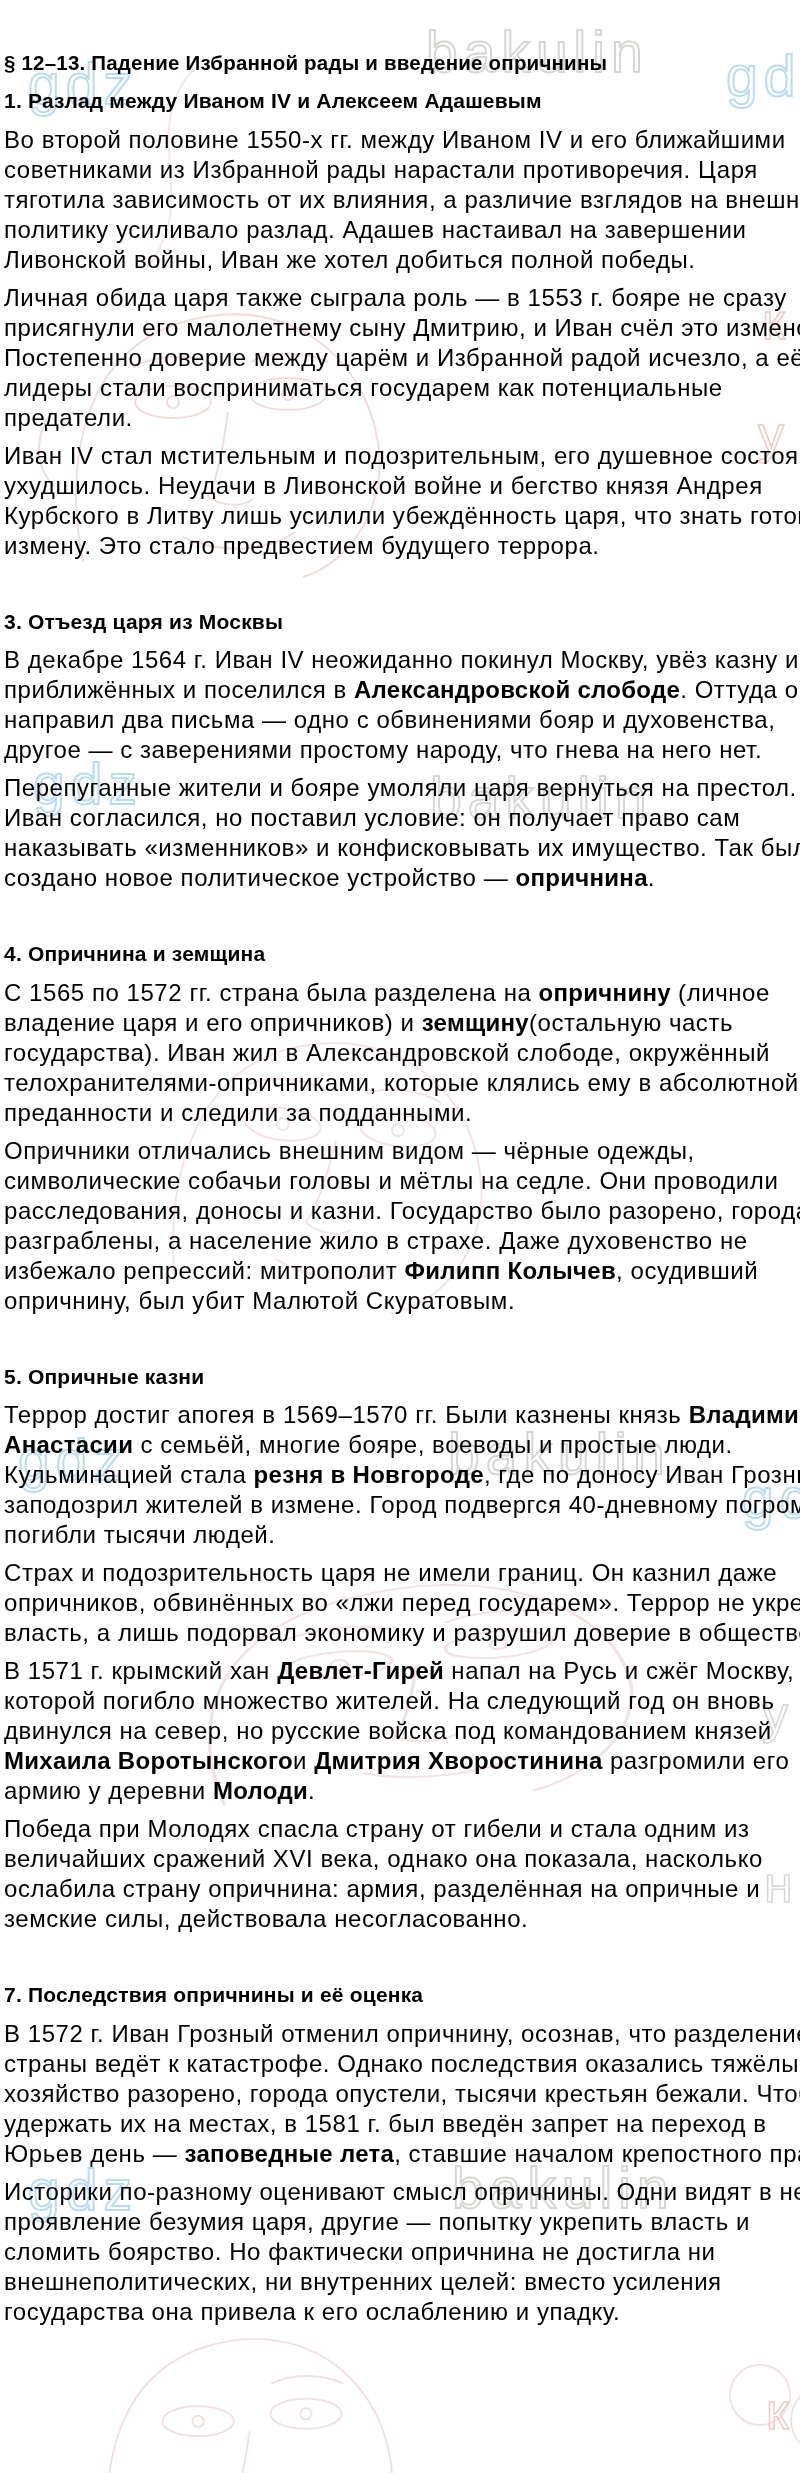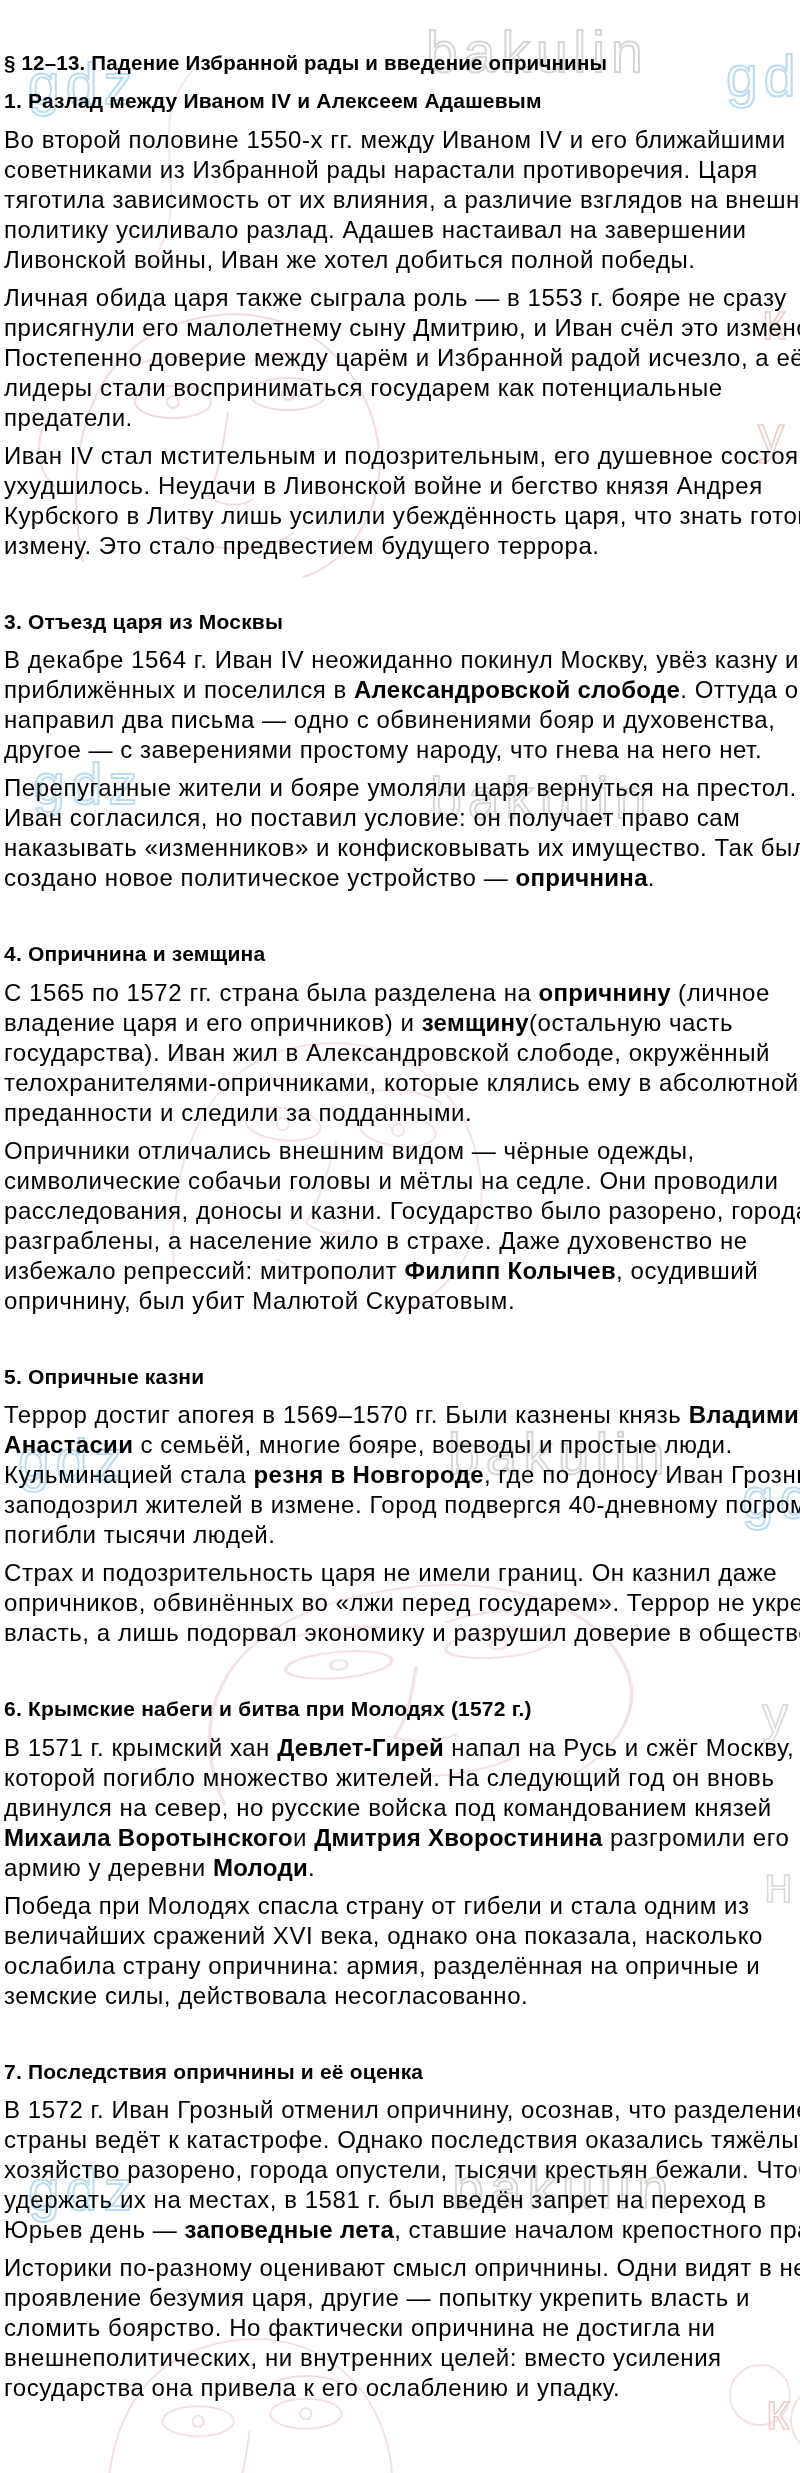--- a/index.html
+++ b/index.html
@@ -170,21 +170,20 @@
         <h2 class="section-heading">4. Опричнина и земщина</h2>
         <p class="para">С 1565 по 1572 гг. страна была разделена на <b>опричнину</b> (личное<br>владение царя и его опричников) и <b>земщину</b>(остальную часть<br>государства). Иван жил в Александровской слободе, окружённый<br>телохранителями-опричниками, которые клялись ему в абсолютной<br>преданности и следили за подданными.</p>
         <p class="para">Опричники отличались внешним видом — чёрные одежды,<br>символические собачьи головы и мётлы на седле. Они проводили<br>расследования, доносы и казни. Государство было разорено, города<br>разграблены, а население жило в страхе. Даже духовенство не<br>избежало репрессий: митрополит <b>Филипп Колычев</b>, осудивший<br>опричнину, был убит Малютой Скуратовым.</p>
       </div>
       <div class="section">
         <h2 class="section-heading">5. Опричные казни</h2>
         <p class="para">Террор достиг апогея в 1569–1570 гг. Были казнены князь <b>Владимир</b><br><b>Анастасии</b> с семьёй, многие бояре, воеводы и простые люди.<br>Кульминацией стала <b>резня в Новгороде</b>, где по доносу Иван Грозный<br>заподозрил жителей в измене. Город подвергся 40-дневному погрому,<br>погибли тысячи людей.</p>
         <p class="para">Страх и подозрительность царя не имели границ. Он казнил даже<br>опричников, обвинённых во «лжи перед государем». Террор не укрепил<br>власть, а лишь подорвал экономику и разрушил доверие в обществе.</p>
       </div>
       <div class="section">
-        <h2 class="section-heading">6. Крымские набеги и битва при Молодях (1572 г.)</h2>
         <p class="para">В 1571 г. крымский хан <b>Девлет-Гирей</b> напал на Русь и сжёг Москву, в<br>которой погибло множество жителей. На следующий год он вновь<br>двинулся на север, но русские войска под командованием князей<br><b>Михаила Воротынского</b>и <b>Дмитрия Хворостинина</b> разгромили его<br>армию у деревни <b>Молоди</b>.</p>
         <p class="para">Победа при Молодях спасла страну от гибели и стала одним из<br>величайших сражений XVI века, однако она показала, насколько<br>ослабила страну опричнина: армия, разделённая на опричные и<br>земские силы, действовала несогласованно.</p>
       </div>
       <div class="section">
         <h2 class="section-heading">7. Последствия опричнины и её оценка</h2>
         <p class="para">В 1572 г. Иван Грозный отменил опричнину, осознав, что разделение<br>страны ведёт к катастрофе. Однако последствия оказались тяжёлыми:<br>хозяйство разорено, города опустели, тысячи крестьян бежали. Чтобы<br>удержать их на местах, в 1581 г. был введён запрет на переход в<br>Юрьев день — <b>заповедные лета</b>, ставшие началом крепостного права.</p>
         <p class="para">Историки по-разному оценивают смысл опричнины. Одни видят в ней<br>проявление безумия царя, другие — попытку укрепить власть и<br>сломить боярство. Но фактически опричнина не достигла ни<br>внешнеполитических, ни внутренних целей: вместо усиления<br>государства она привела к его ослаблению и упадку.</p>
       </div>
     </div>
 </div>

